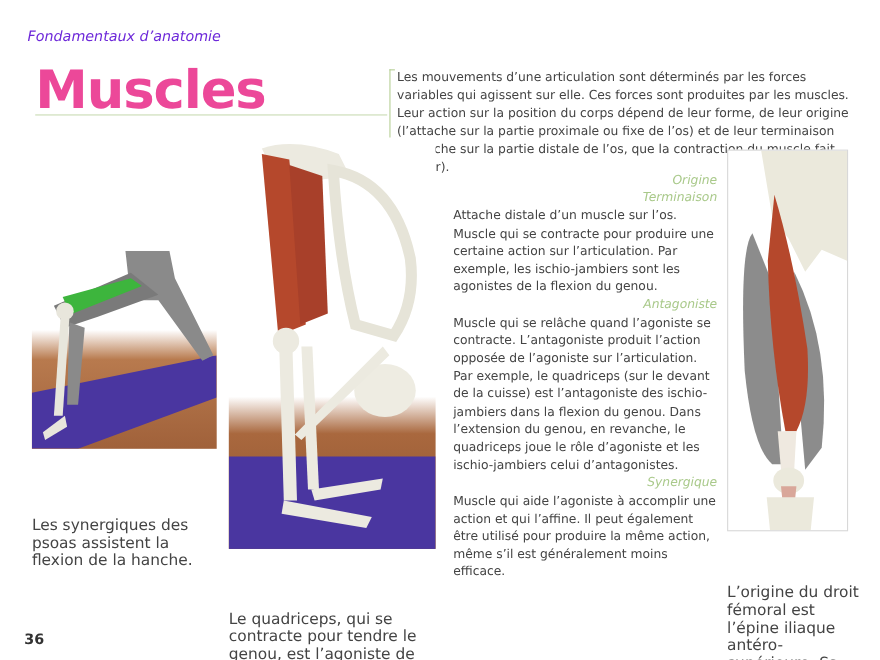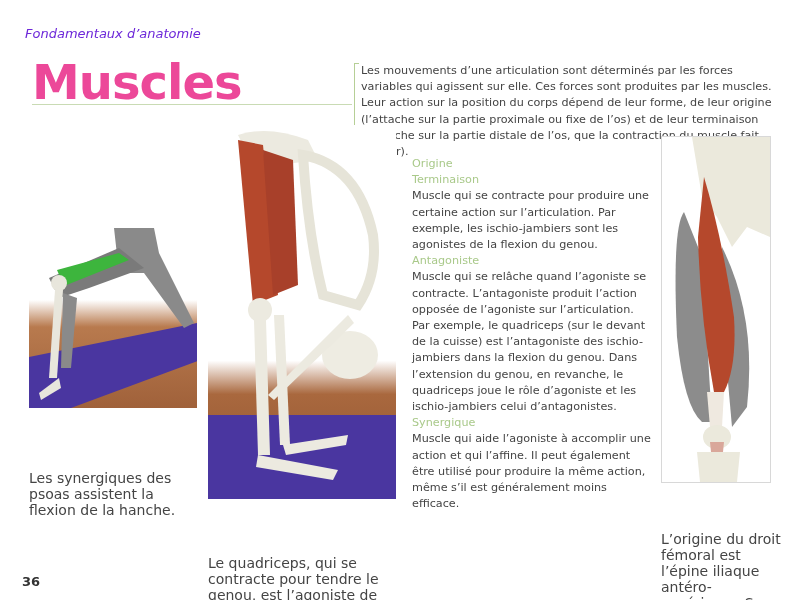--- a/index.html
+++ b/index.html
@@ -5,21 +5,21 @@
   html, body { margin:0; padding:0; }
   body { width:800px; height:600px; background:#ffffff; position:relative; overflow:hidden;
          font-family:"DejaVu Sans", "Liberation Sans", sans-serif; color:#4a4a4a; }
   .abs { position:absolute; }
   .running-head { left:25px; top:26px; font-size:13px; font-style:italic; color:#6d28d9; }
   .title { left:32px; top:52px; font-size:48px; font-weight:bold; color:#ec4899; letter-spacing:-1px; line-height:60px; }
   .title-rule { left:32px; top:104px; width:320px; height:1px; background:#c9dbb4; }
   .intro-bracket { left:354px; top:63px; width:4px; height:82px; border-left:1px solid #b6cf96; border-top:1px solid #b6cf96; border-bottom:1px solid #b6cf96; }
   .intro { left:361px; top:63px; width:420px; font-size:11.2px; line-height:16.2px; color:#444; }
   .defs { left:412px; top:156px; width:240px; font-size:11.2px; line-height:16.2px; color:#444; }
-  .def-term { color:#a9c98a; margin-top:6px; }
+  .def-term { font-style:italic; color:#a9c98a; margin-top:6px;text-align:right; }
   .def-term:first-child { margin-top:0; }
   .def-text { }
   .caption { font-size:14px; line-height:16px; color:#444;margin-top:46px; }
   .page-num { left:22px; top:574px; font-size:13px; font-weight:bold; color:#333;text-align:center; }
 
   
   .fig { overflow:hidden; }
   .fig1 { left:29px; top:228px; width:168px; height:180px; background:linear-gradient(#ffffff 0%, #ffffff 40%, #b87a4e 55%, #a0613a 100%); }
   .fig2 { left:208px; top:125px; width:188px; height:374px; background:linear-gradient(#ffffff 0%, #ffffff 63%, #a9683e 72%, #8d5230 100%); }
   .fig3 { left:661px; top:136px; width:108px; height:345px; background:#ffffff; border:1px solid #d8d8d8; }
@@ -67,20 +67,21 @@
   </svg>
 </div>
 <div class="abs caption" style="left:208px; top:509px; width:195px;">Le quadriceps, qui se contracte pour tendre le genou, est l’agoniste de l’extension du genou. Les ischio-jambiers, ici antagonistes, sont étirés.</div>
 
 <div class="abs defs">
   <div>
     <div class="def-term">Origine</div>
   </div>
   <div>
     <div class="def-term">Terminaison</div>
+    <div class="def-text">Attache distale d’un muscle sur l’os.</div>
   </div>
   <div>
     <div class="def-text">Muscle qui se contracte pour produire une certaine action sur l’articulation. Par exemple, les ischio-jambiers sont les agonistes de la flexion du genou.</div>
   </div>
   <div>
     <div class="def-term">Antagoniste</div>
     <div class="def-text">Muscle qui se relâche quand l’agoniste se contracte. L’antagoniste produit l’action opposée de l’agoniste sur l’articulation. Par exemple, le quadriceps (sur le devant de la cuisse) est l’antagoniste des ischio-jambiers dans la flexion du genou. Dans l’extension du genou, en revanche, le quadriceps joue le rôle d’agoniste et les ischio-jambiers celui d’antagonistes.</div>
   </div>
   <div>
     <div class="def-term">Synergique</div>

